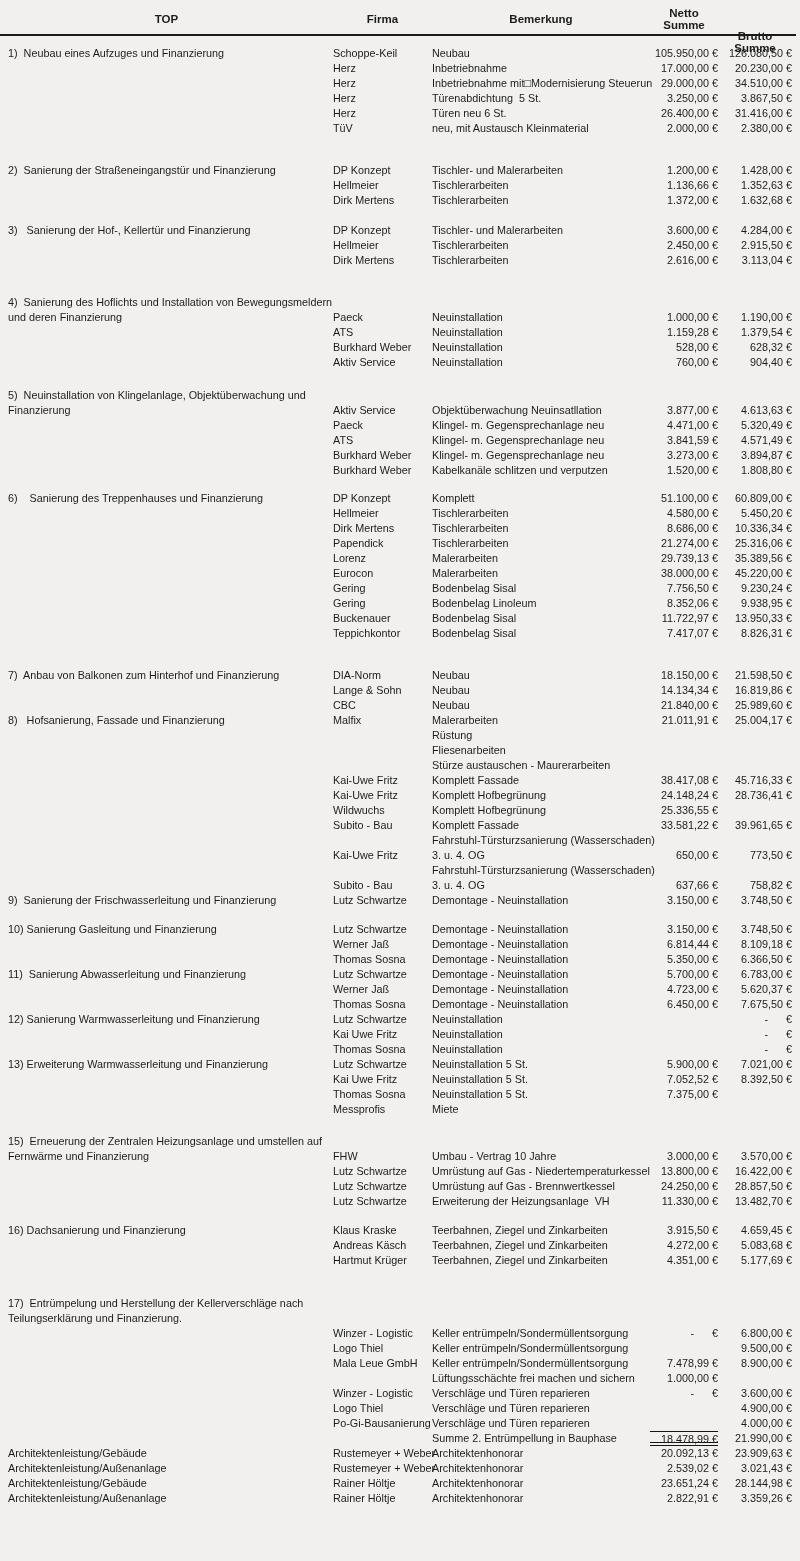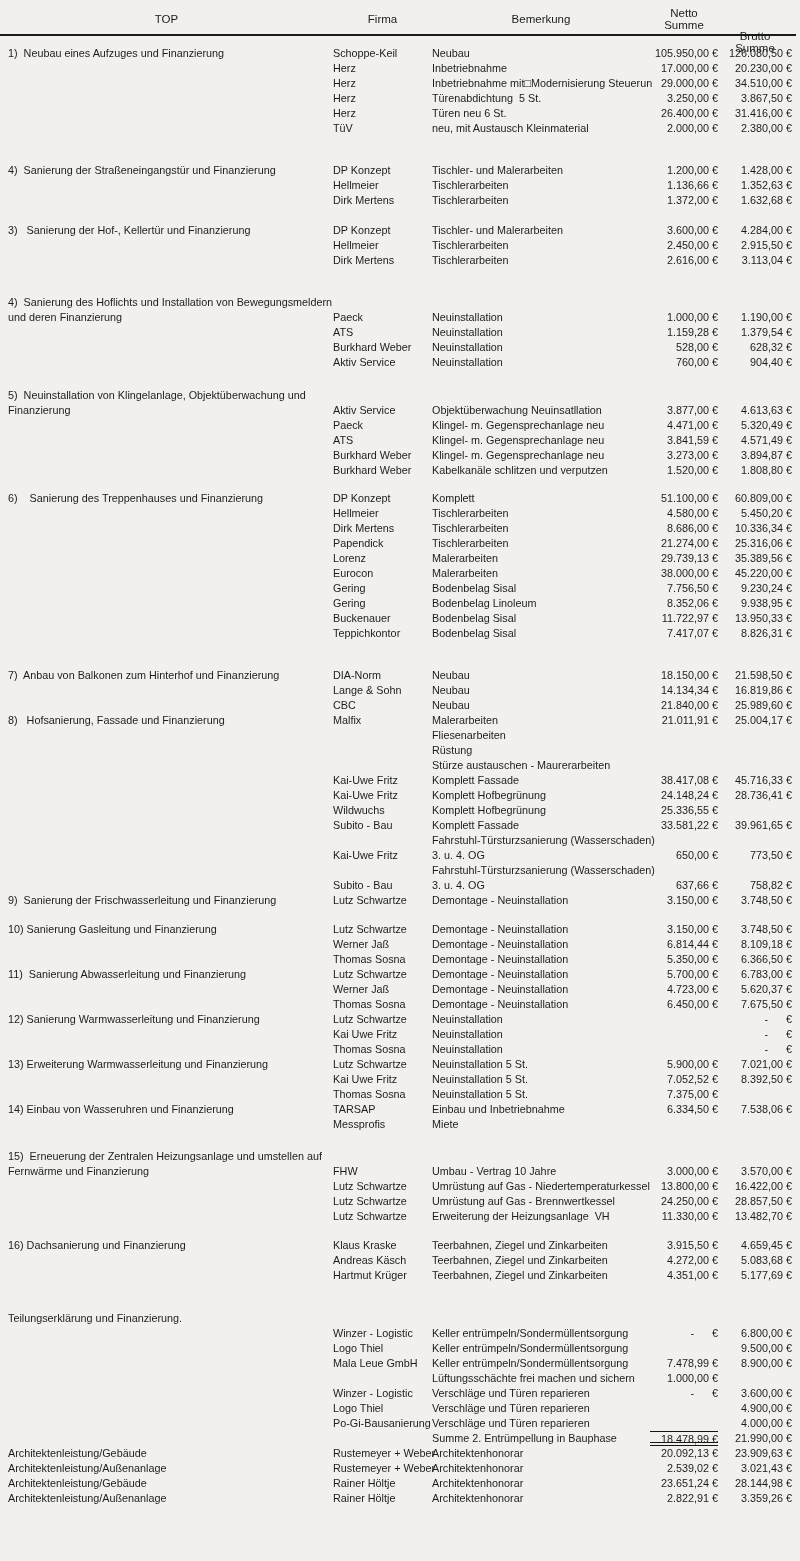--- a/index.html
+++ b/index.html
@@ -1,19 +1,19 @@
 <!DOCTYPE html>
 <html><head>
 <meta charset="utf-8">
 <style>
   html,body{margin:0;padding:0;}
   body{background:#f1f0ee;font-family:"Liberation Sans",sans-serif;color:#1c1c1c;}
   .page{width:800px;height:1561px;overflow:hidden;background:#f1f0ee;}
   
-  .hdr-row{display:flex;padding-top:6px;height:26px;font-weight:normal;font-size:11.5px;}
+  .hdr-row{display:flex;padding-top:6px;height:26px;font-weight:bold;font-size:11.5px;}
   .hcell{flex:none;display:flex;flex-direction:column;justify-content:center;align-items:center;line-height:12px;}
   .h-top{width:333px;}
   .h-firma{width:99px;}
   .h-bem{width:218px;align-items:center;}
   .h-netto{width:68px;}
   .h-brutto{width:74px;margin-top:36px;}
   .hdr-border{width:796px;border-bottom:2.5px solid #1a1a1a;margin-top:2px;}
   .hdr-spacer{height:10px;}
   
   .tbl{font-size:10.8px;line-height:15px;}
@@ -92,21 +92,21 @@
       </div>
       <div class="row">
         <div class="cell cell-top"></div>
         <div class="cell cell-firma">TüV</div>
         <div class="cell cell-bemerkung">neu, mit Austausch Kleinmaterial</div>
         <div class="cell cell-netto">2.000,00 €</div>
         <div class="cell cell-brutto">2.380,00 €</div>
       </div>
       <div class="spacer" style="height: 27px;"></div>
       <div class="row">
-        <div class="cell cell-top">4)  Sanierung der Straßeneingangstür und Finanzierung</div>
+        <div class="cell cell-top">2)  Sanierung der Straßeneingangstür und Finanzierung</div>
         <div class="cell cell-firma">DP Konzept</div>
         <div class="cell cell-bemerkung">Tischler- und Malerarbeiten</div>
         <div class="cell cell-netto">1.200,00 €</div>
         <div class="cell cell-brutto">1.428,00 €</div>
       </div>
       <div class="row">
         <div class="cell cell-top"></div>
         <div class="cell cell-firma">Hellmeier</div>
         <div class="cell cell-bemerkung">Tischlerarbeiten</div>
         <div class="cell cell-netto">1.136,66 €</div>
@@ -316,28 +316,28 @@
       <div class="row">
         <div class="cell cell-top">8)   Hofsanierung, Fassade und Finanzierung</div>
         <div class="cell cell-firma">Malfix</div>
         <div class="cell cell-bemerkung">Malerarbeiten</div>
         <div class="cell cell-netto">21.011,91 €</div>
         <div class="cell cell-brutto">25.004,17 €</div>
       </div>
       <div class="row">
         <div class="cell cell-top"></div>
         <div class="cell cell-firma"></div>
+        <div class="cell cell-bemerkung">Rüstung</div>
+        <div class="cell cell-netto"></div>
+        <div class="cell cell-brutto"></div>
+      </div>
+      <div class="row">
+        <div class="cell cell-top"></div>
+        <div class="cell cell-firma"></div>
         <div class="cell cell-bemerkung">Fliesenarbeiten</div>
-        <div class="cell cell-netto"></div>
-        <div class="cell cell-brutto"></div>
-      </div>
-      <div class="row">
-        <div class="cell cell-top"></div>
-        <div class="cell cell-firma"></div>
-        <div class="cell cell-bemerkung">Rüstung</div>
         <div class="cell cell-netto"></div>
         <div class="cell cell-brutto"></div>
       </div>
       <div class="row">
         <div class="cell cell-top"></div>
         <div class="cell cell-firma"></div>
         <div class="cell cell-bemerkung">Stürze austauschen - Maurerarbeiten</div>
         <div class="cell cell-netto"></div>
         <div class="cell cell-brutto"></div>
       </div>
@@ -481,27 +481,20 @@
         <div class="cell cell-bemerkung">Neuinstallation 5 St.</div>
         <div class="cell cell-netto">7.052,52 €</div>
         <div class="cell cell-brutto">8.392,50 €</div>
       </div>
       <div class="row">
         <div class="cell cell-top"></div>
         <div class="cell cell-firma">Thomas Sosna</div>
         <div class="cell cell-bemerkung">Neuinstallation 5 St.</div>
         <div class="cell cell-netto">7.375,00 €</div>
         <div class="cell cell-brutto"></div>
-      </div>
-      <div class="row">
-        <div class="cell cell-top">14) Einbau von Wasseruhren und Finanzierung</div>
-        <div class="cell cell-firma">TARSAP</div>
-        <div class="cell cell-bemerkung">Einbau und Inbetriebnahme</div>
-        <div class="cell cell-netto">6.334,50 €</div>
-        <div class="cell cell-brutto">7.538,06 €</div>
       </div>
       <div class="row">
         <div class="cell cell-top"></div>
         <div class="cell cell-firma">Messprofis</div>
         <div class="cell cell-bemerkung">Miete</div>
         <div class="cell cell-netto"></div>
         <div class="cell cell-brutto"></div>
       </div>
       <div class="spacer" style="height: 17px;"></div>
       <div class="row">
@@ -556,20 +549,27 @@
       </div>
       <div class="row">
         <div class="cell cell-top"></div>
         <div class="cell cell-firma">Hartmut Krüger</div>
         <div class="cell cell-bemerkung">Teerbahnen, Ziegel und Zinkarbeiten</div>
         <div class="cell cell-netto">4.351,00 €</div>
         <div class="cell cell-brutto">5.177,69 €</div>
       </div>
       <div class="spacer" style="height: 28px;"></div>
       <div class="row">
+        <div class="cell cell-top">17)  Entrümpelung und Herstellung der Kellerverschläge nach</div>
+        <div class="cell cell-firma"></div>
+        <div class="cell cell-bemerkung"></div>
+        <div class="cell cell-netto"></div>
+        <div class="cell cell-brutto"></div>
+      </div>
+      <div class="row">
         <div class="cell cell-top">Teilungserklärung und Finanzierung.</div>
         <div class="cell cell-firma"></div>
         <div class="cell cell-bemerkung"></div>
         <div class="cell cell-netto"></div>
         <div class="cell cell-brutto"></div>
       </div>
       <div class="row">
         <div class="cell cell-top"></div>
         <div class="cell cell-firma">Winzer - Logistic</div>
         <div class="cell cell-bemerkung">Keller entrümpeln/Sondermüllentsorgung</div>

